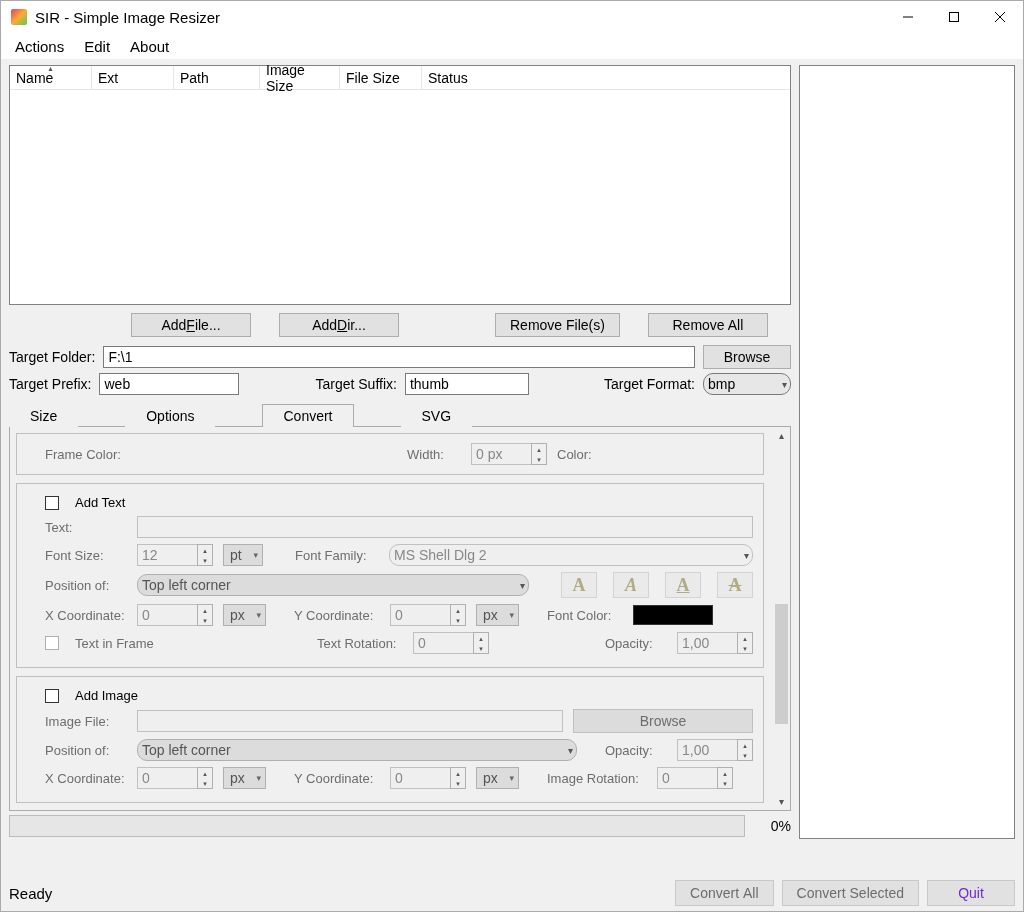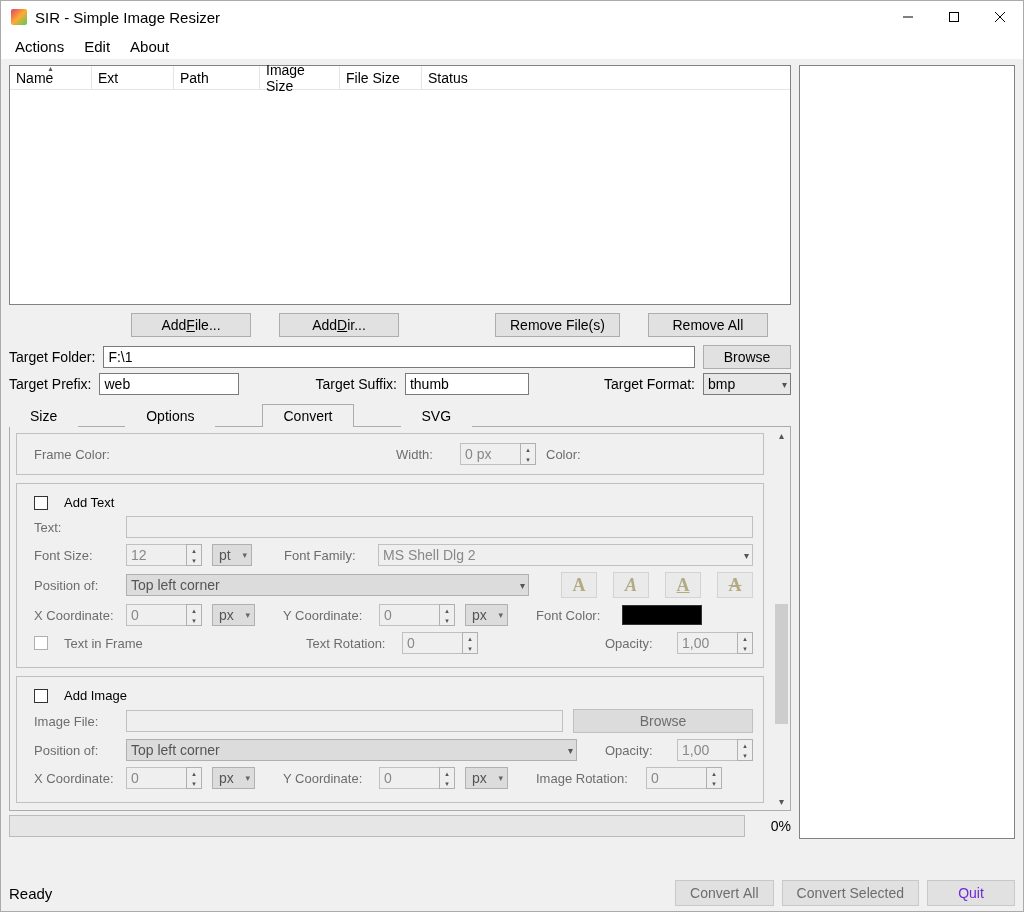--- a/index.html
+++ b/index.html
@@ -38,39 +38,39 @@
 .btn { border:1px solid #adadad; background:#e1e1e1; height:24px; padding: 0 14px; font-size:14px; display:inline-flex; align-items:center; justify-content:center; cursor:pointer; }
 .btn.wide { min-width: 120px; }
 .btn .ul { text-decoration: underline; }
 
 
 .formrow { display:flex; align-items:center; gap:8px; padding: 2px 0; font-size:14px; }
 .label { white-space:nowrap; }
 input.text, select.sel, .combo, .spinner input {
   border:1px solid #7a7a7a; background:#fff; height:22px; padding:1px 4px; font-size:14px;
 }
-.combo, select.sel { position:relative; display:inline-flex; align-items:center; }
+.combo, select.sel { position:relative; display:inline-flex; align-items:center;border-radius:10px; }
 .combo .arrow, .sel-wrap .arrow { position:absolute; right:4px; top:50%; transform:translateY(-50%); pointer-events:none; font-size:10px; color:#555; }
 .sel-wrap { position:relative; display:inline-block; }
 .sel-wrap select { appearance:none; padding-right:18px; background:#e7e7e7; }
 
 
 .tabs { display:flex; border-bottom:1px solid #acacac; margin-top:6px;gap:47px; }
 .tab { padding:3px 20px; border:1px solid transparent; border-bottom:none; font-size:14px; position:relative; top:1px; background:#f0f0f0; }
 .tab.active { border-color:#acacac; background:#f0f0f0; z-index:2; }
 .tab.active::after { content:""; position:absolute; left:0; right:0; bottom:-1px; height:2px; background:#f0f0f0; }
 
 .tabbody { border:1px solid #acacac; border-top:none; padding:6px 6px 6px 6px; position:relative; height: 384px; }
 .scrollv { position:absolute; right:0; top:0; bottom:0; width:17px; background:#f0f0f0; display:flex; flex-direction:column; }
 .scrollv .arr { height:17px; background:#f0f0f0; display:flex; align-items:center; justify-content:center; font-size:10px; color:#555; }
 .scrollv .track { flex:1; background:#f0f0f0; position:relative; }
 .scrollv .thumb { position:absolute; left:2px; right:2px; background:#cdcdcd; }
 
 
-.group { border:1px solid #c0c0c0; padding:8px 10px 10px 17px; margin:0 20px 8px 0; background:#f0f0f0; }
+.group { border:1px solid #c0c0c0; padding:8px 10px 10px 28px; margin:0 20px 8px 0; background:#f0f0f0; }
 .group .grow { display:flex; align-items:center; gap:10px; padding:3px 0; }
 .dim { color:#6d6d6d; }
 .checkbox { width:14px; height:14px; border:1px solid #333; background:#fff; display:inline-block; vertical-align:middle; margin-right:6px; }
 .checkbox.dim { border-color:#b0b0b0; }
 .spinner { display:inline-flex; align-items:stretch; }
 .spinner input { width:60px; border-right:none; }
 .spinner .updn { width:16px; border:1px solid #7a7a7a; background:#e7e7e7; display:flex; flex-direction:column; }
 .spinner .updn span { flex:1; display:flex; align-items:center; justify-content:center; font-size:7px; line-height:1; color:#555; }
 .spinner.dim input, .spinner.dim .updn { border-color:#b0b0b0; background:#efefef; color:#888; }
 .unit { display:inline-block; position:relative; }

